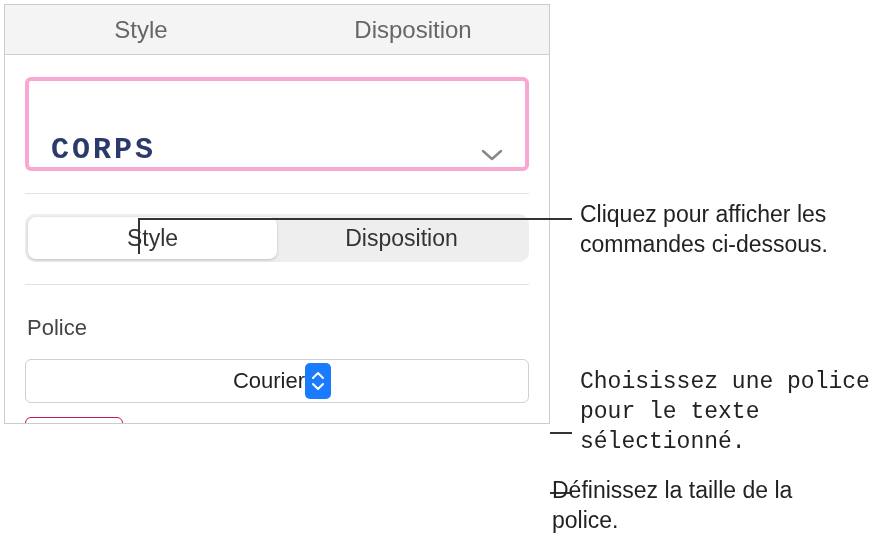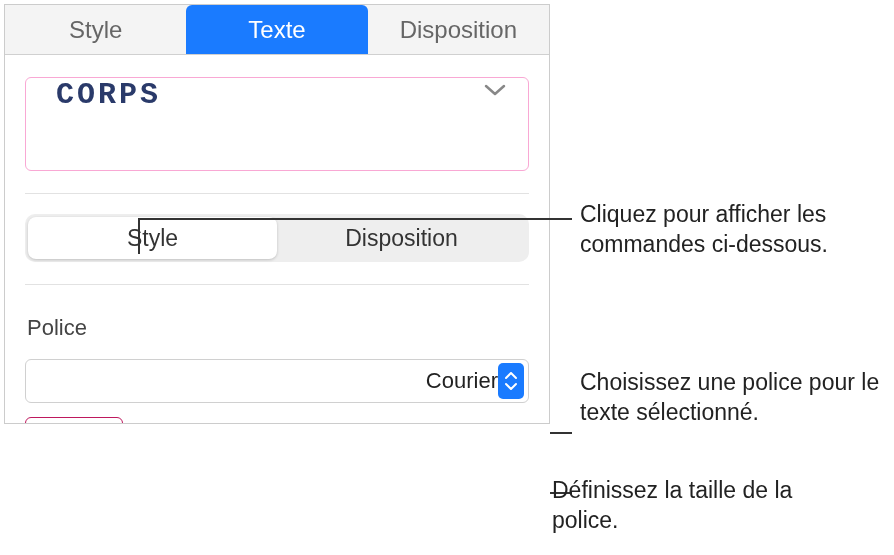--- a/index.html
+++ b/index.html
@@ -36,27 +36,27 @@
     cursor: pointer;
   }
   .top-tab.active {
     background: #1a7bff;
     color: #fff;
     font-weight: 500;
     border-radius: 6px 6px 0 0;
   }
   .paragraph-style {
     margin: 22px 20px 0 20px;
-    border: 1px solid #f9a8d4;
+    border: 4px solid #f9a8d4;
     border-radius: 6px;
     height: 94px;
     display: flex;
-    align-items: flex-start;
+    align-items: flex-end;
     justify-content: space-between;
-    padding: 0 22px 0 30px;
+    padding: 0 22px 0 22px;
     cursor: pointer;
   }
   .paragraph-style-label {
     font-family: "Courier New", Courier, monospace;
     font-size: 30px;
     font-weight: bold;
     color: #2a3a6a;
     letter-spacing: 3px;
   }
   .chevron-down {
@@ -98,21 +98,21 @@
     margin: 18px 20px 0 20px;
     display: flex;
   }
   .popup {
     flex: 1;
     border: 1px solid #d0d0d0;
     border-radius: 6px;
     height: 44px;
     display: flex;
     align-items: center;
-    justify-content: flex-end;
+    justify-content: center;
     padding: 0 4px 0 14px;
     background: #fff;
     cursor: pointer;
   }
   .popup-label {
     font-size: 22px;
     color: #222;
   }
   .popup-arrows {
     width: 26px;
@@ -173,21 +173,20 @@
     height: 2px;
   }
 </style>
 </head>
 <body>
 
 <div class="panel">
 
   <div class="top-tabs">
     <div class="top-tab">Style</div>
-    <div class="top-tab active">Texte</div>
     <div class="top-tab">Disposition</div>
   </div>
 
   <div class="paragraph-style">
     <span class="paragraph-style-label">CORPS</span>
     <span>
       <svg class="chevron-down" viewBox="0 0 22 14">
           <path d="M2 3 L11 11 L20 3" stroke="#888" stroke-width="2.5" fill="none" stroke-linecap="round" stroke-linejoin="round"></path>
         </svg>
     </span>
@@ -236,16 +235,16 @@
     </div>
   </div>
 
 </div>
 
 <div class="callout-line" style="left:138px; top:218px; width:2px; height:36px;"></div>
 <div class="callout-line" style="left:138px; top:218px; width:434px; height:2px;"></div>
 <div class="callout" style="left:580px; top:200px; width:300px;">Cliquez pour afficher les commandes ci-dessous.</div>
 
 <div class="callout-line" style="left:550px; top:432px; width:22px; height:2px;"></div>
-<div class="callout" style="left:580px; top:368px; width:300px;">Choisissez une police pour le texte sélectionné.</div>
+<div class="callout" style="left:580px; top:368px; width:300px;font-family:Liberation Mono, monospace;">Choisissez une police pour le texte sélectionné.</div>
 
 <div class="callout-line" style="left:550px; top:492px; width:22px; height:2px;"></div>
 <div class="callout" style="left:552px; top:476px; width:300px;">Définissez la taille de la police.</div>
 
 </body></html>

